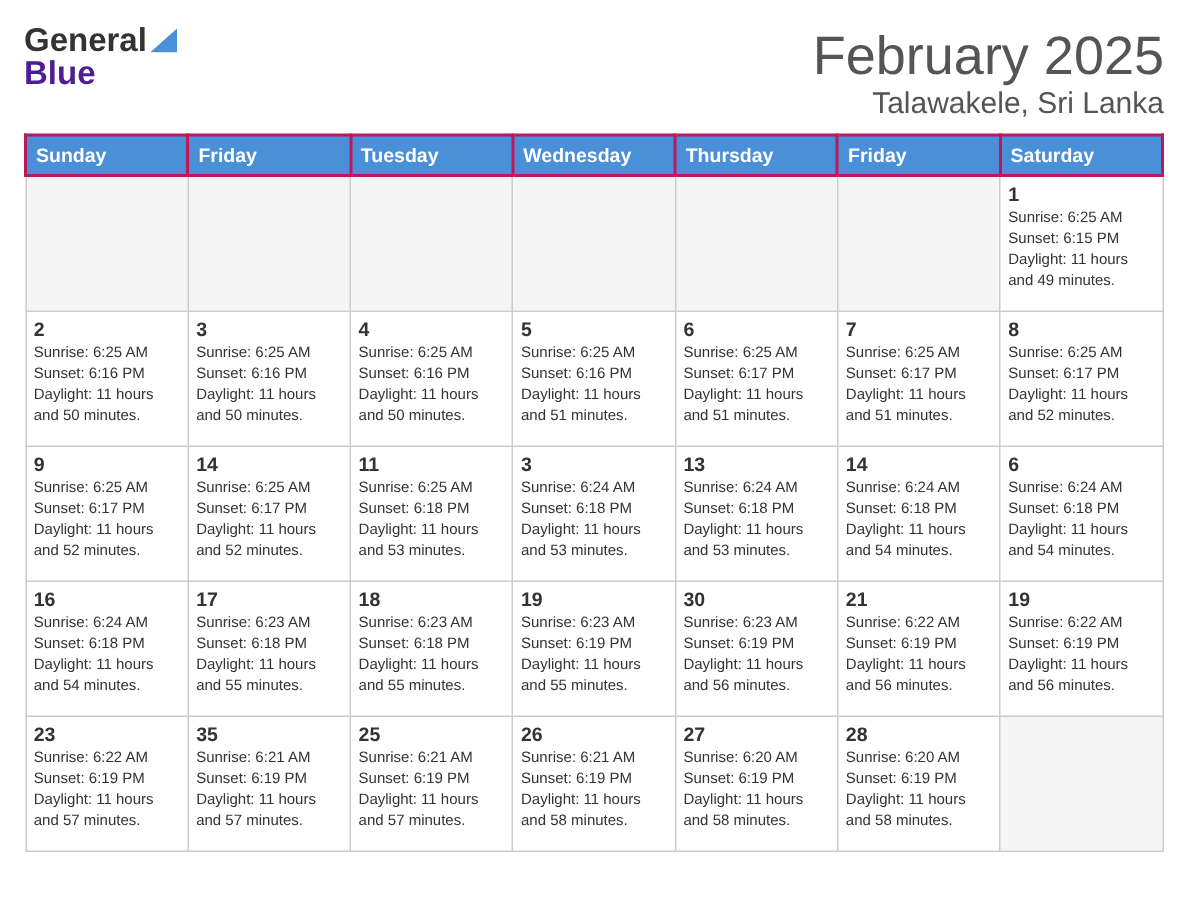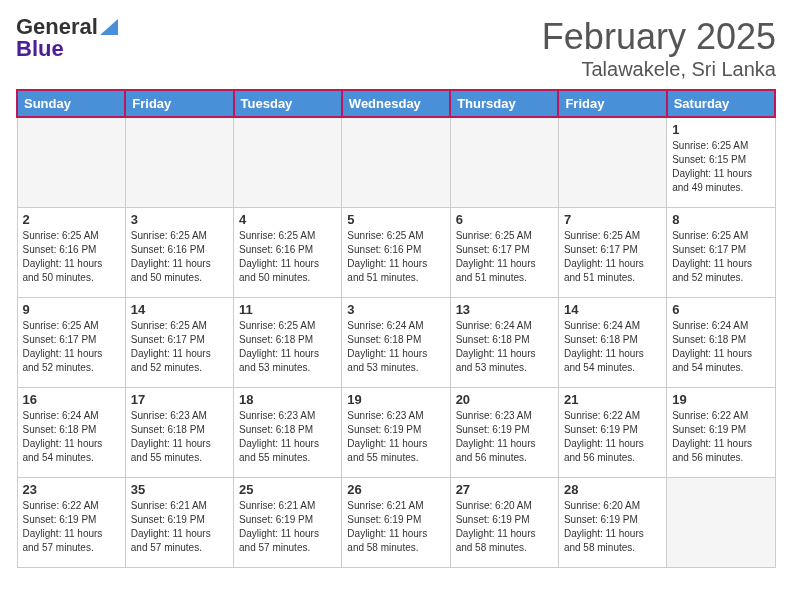--- a/index.html
+++ b/index.html
@@ -202,21 +202,21 @@
         </td>
         <td>
           <span class="day-number">18</span>
           <div class="day-info">Sunrise: 6:23 AM<br>Sunset: 6:18 PM<br>Daylight: 11 hours and 55 minutes.</div>
         </td>
         <td>
           <span class="day-number">19</span>
           <div class="day-info">Sunrise: 6:23 AM<br>Sunset: 6:19 PM<br>Daylight: 11 hours and 55 minutes.</div>
         </td>
         <td>
-          <span class="day-number">20</span>
+          <span class="day-number">30</span>
           <div class="day-info">Sunrise: 6:23 AM<br>Sunset: 6:19 PM<br>Daylight: 11 hours and 56 minutes.</div>
         </td>
         <td>
           <span class="day-number">21</span>
           <div class="day-info">Sunrise: 6:22 AM<br>Sunset: 6:19 PM<br>Daylight: 11 hours and 56 minutes.</div>
         </td>
         <td>
           <span class="day-number">19</span>
           <div class="day-info">Sunrise: 6:22 AM<br>Sunset: 6:19 PM<br>Daylight: 11 hours and 56 minutes.</div>
         </td>

